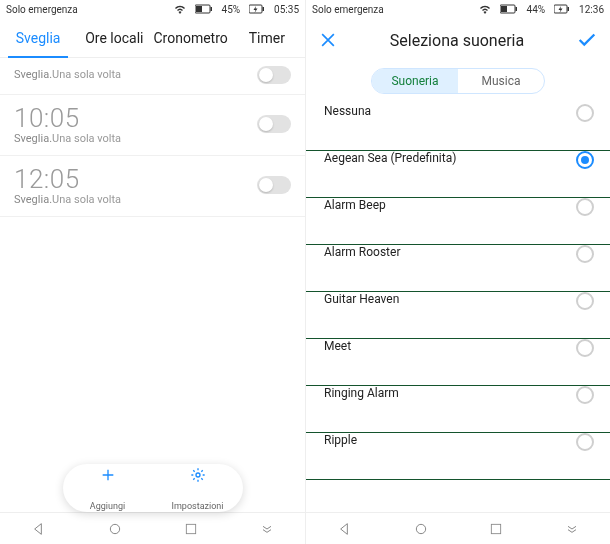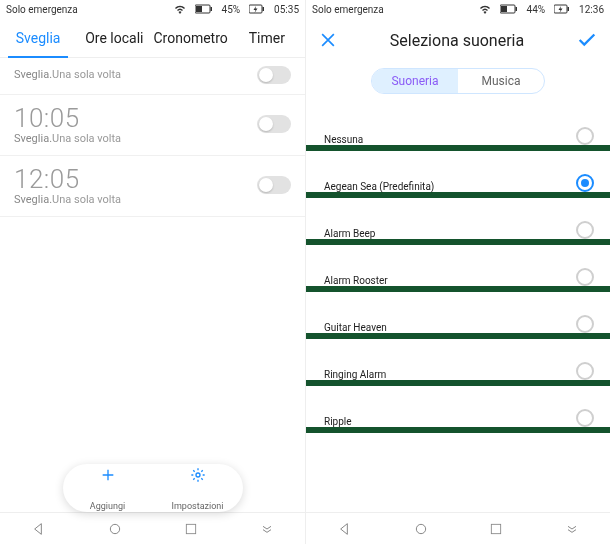--- a/index.html
+++ b/index.html
@@ -26,23 +26,23 @@
   .bb-label{font-size:9px;color:#666}
   .navbar{height:32px;border-top:1px solid #eee;display:flex;align-items:center;justify-content:space-around;color:#888}
   .navbar svg{display:block}
   .header2{height:44px;display:flex;align-items:center;justify-content:space-between;padding:0 12px}
   .header2 .title{font-size:16px;color:#222}
   .header2 .x{color:#1b8cff}
   .header2 .check{color:#1b8cff}
   .seg{display:flex;justify-content:center;padding:6px 0 10px}
   .segwrap{display:flex;border:1px solid #cfe6ff;border-radius:14px;overflow:hidden;height:26px}
   .segitem{width:86px;display:flex;align-items:center;justify-content:center;font-size:12px;color:#666}
-  .segitem.active{background:#dff0ff;color:#8b5cf6}
+  .segitem.active{background:#dff0ff;color:#15803d}
   .list{flex:1;overflow:hidden}
-  .row{height:47px;display:flex;align-items:flex-end;justify-content:space-between;padding:0 16px 0 18px;border-bottom:6px solid #14532d;font-size:10px;color:#222}
+  .row{height:47px;display:flex;align-items:flex-start;justify-content:space-between;padding:0 16px 0 18px;border-bottom:1px solid #14532d;font-size:12px;color:#222}
   .radio{width:18px;height:18px;border:2px solid #cfcfcf;border-radius:50%;position:relative;flex-shrink:0}
   .radio.on{border-color:#1b8cff}
   .radio.on::after{content:"";position:absolute;left:3px;top:3px;right:3px;bottom:3px;border-radius:50%;background:#1b8cff}
 </style>
 </head>
 <body>
 
 <div class="screen">
   <div class="statusbar">
     <span>Solo emergenza</span>
@@ -185,20 +185,24 @@
       </div>
     <div class="row">
         <span>Alarm Rooster</span>
         <span class="radio"></span>
       </div>
     <div class="row">
         <span>Guitar Heaven</span>
         <span class="radio"></span>
       </div>
     <div class="row">
+        <span>Meet</span>
+        <span class="radio"></span>
+      </div>
+    <div class="row">
         <span>Ringing Alarm</span>
         <span class="radio"></span>
       </div>
     <div class="row">
         <span>Ripple</span>
         <span class="radio"></span>
       </div>
   </div>
 
   <div class="navbar">

